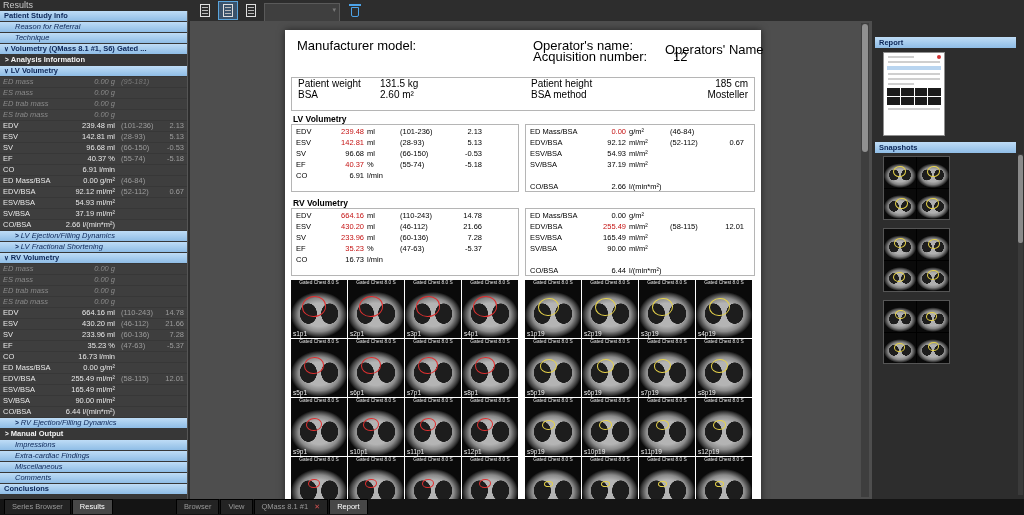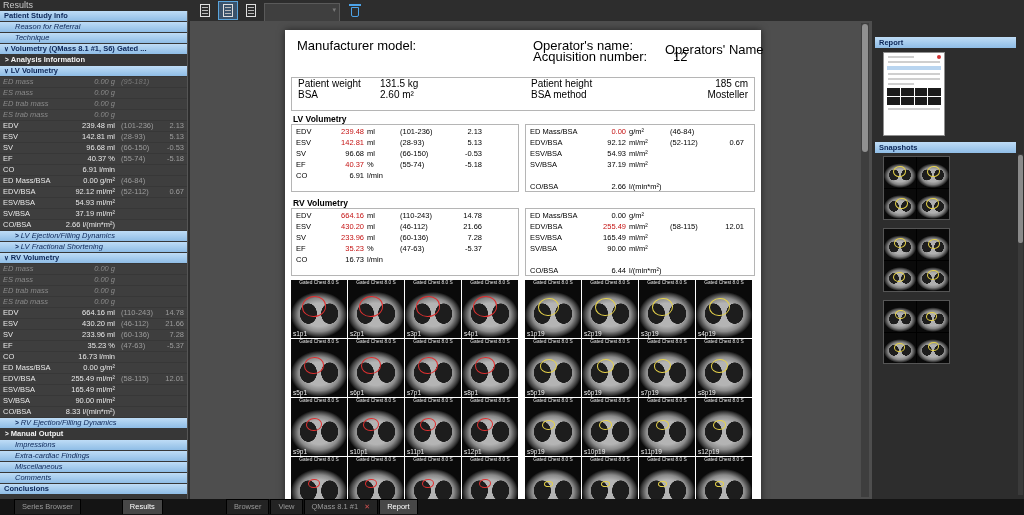--- a/index.html
+++ b/index.html
@@ -102,21 +102,21 @@
   .snap-tile{position:relative;background:#0a0a0a;overflow:hidden;}
   .snap-tile::before{content:"";position:absolute;inset:0;background:
     radial-gradient(26% 30% at 31% 58%, #1d1d1d 0 57%, transparent 60%),
     radial-gradient(26% 30% at 69% 58%, #1d1d1d 0 57%, transparent 60%),
     radial-gradient(64% 50% at 50% 60%, #b0b0b0 0 40%, #868686 58%, #383838 72%, #0a0a0a 79%);}
   #rp-scrollbar{position:absolute;right:1px;top:154px;bottom:4px;width:5px;background:#3a3a3a;}
   #rp-scroll-thumb{position:absolute;left:0;top:1px;width:5px;height:88px;background:#8a8a8a;border-radius:2px;}
 
   
   #bottom-bar{position:absolute;left:0;top:499px;width:1024px;height:16px;background:#141414;display:flex;align-items:flex-start;}
-  #left-tabs{display:flex;margin-left:14px;gap:40px;}
+  #left-tabs{display:flex;margin-left:4px;}
   #center-tabs{display:flex;margin-left:62px;}
   .btab{height:15px;line-height:14px;font-size:7.5px;padding:0 7px;color:#999;background:#232323;margin-right:1px;border:1px solid #000;border-bottom:0;white-space:nowrap;cursor:pointer;}
   .btab.active{background:#474747;color:#fff;}
   .closex{color:#d05050;margin-left:4px;font-size:7px;}
 </style>
 </head>
 <body>
 
 <div id="screen">
 
@@ -290,21 +290,21 @@
           <span class="z"></span>
         </div>
         <div class="sb-row">
           <span class="lbl">SV/BSA</span>
           <span class="val">90.00 ml/m²</span>
           <span class="rng"></span>
           <span class="z"></span>
         </div>
         <div class="sb-row">
           <span class="lbl">CO/BSA</span>
-          <span class="val">8.33 l/(min*m²)</span>
+          <span class="val">6.44 l/(min*m²)</span>
           <span class="rng"></span>
           <span class="z"></span>
         </div>
         <div class="sb-sub"><span class="arrow">&gt;</span><span class="lbl">RV Ejection/Filling Dynamics</span></div>
         <div class="sb-node"><span class="arrow">&gt;</span><span class="lbl">Manual Output</span></div>
         <div class="sb-sub"><span class="lbl">Impressions</span></div>
         <div class="sb-sub"><span class="lbl">Extra-cardiac Findings</span></div>
         <div class="sb-sub"><span class="lbl">Miscellaneous</span></div>
         <div class="sb-sub"><span class="lbl">Comments</span></div>
         <div class="sb-header"><span class="lbl">Conclusions</span></div>

